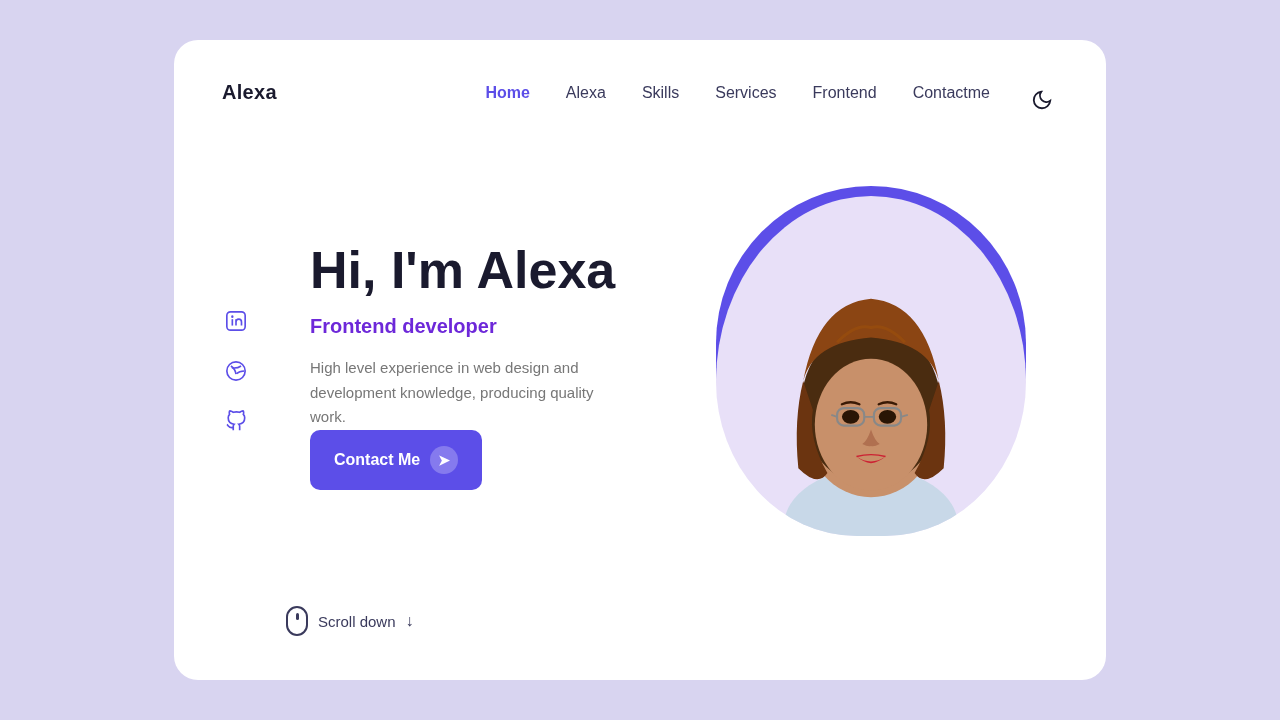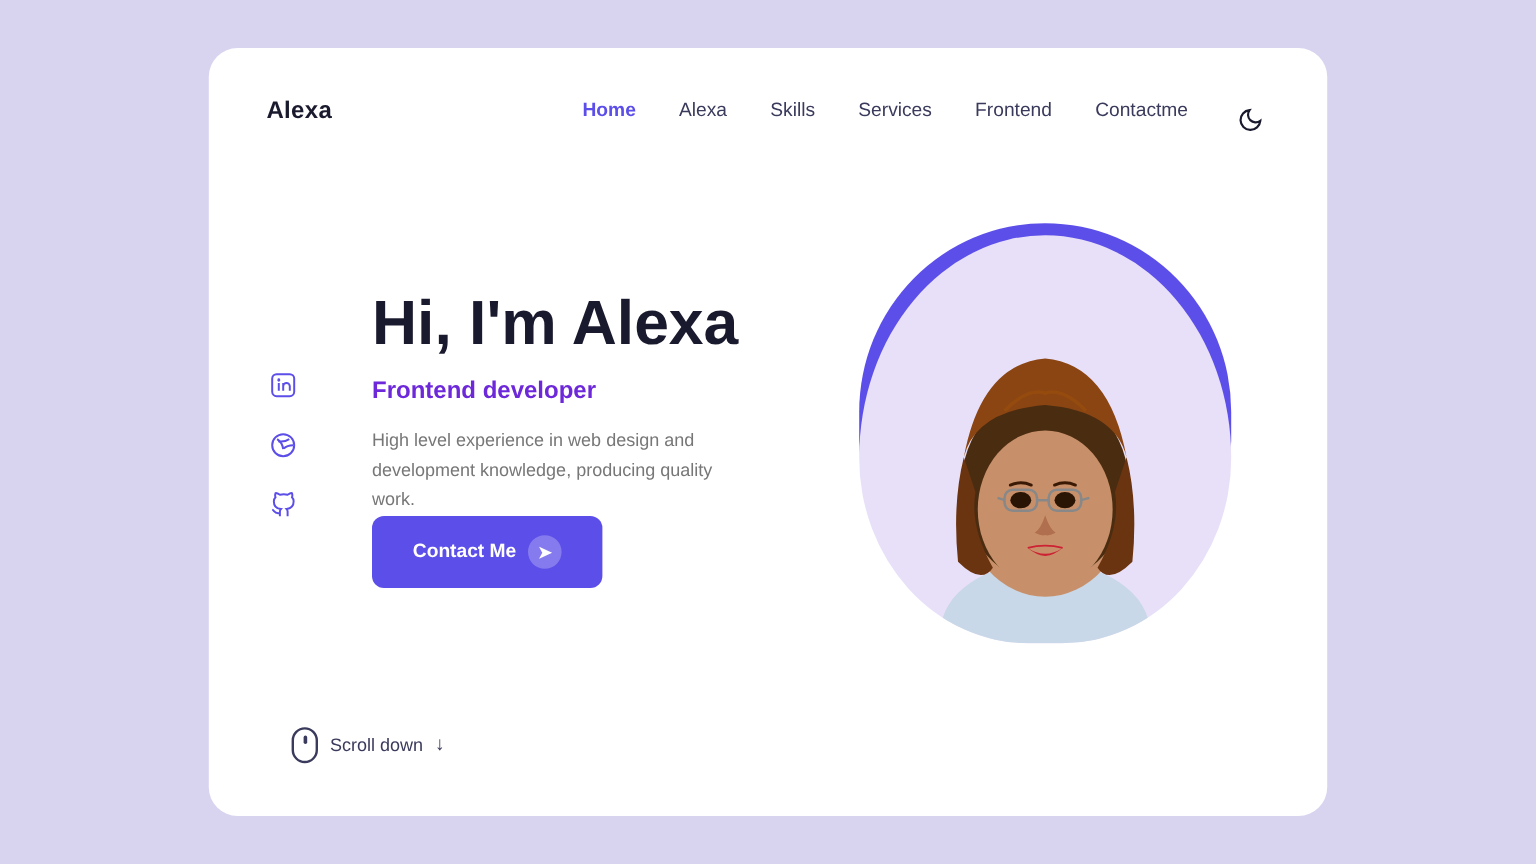--- a/index.html
+++ b/index.html
@@ -128,21 +128,21 @@
       color: #777;
       line-height: 1.65;
       max-width: 320px;
     }
 
     .contact-btn {
       background: #5c4ee8;
       color: #fff;
       border: none;
       border-radius: 10px;
-      padding: 16px 34px;
+      padding: 16px 24px;
       font-size: 16px;
       font-weight: 600;
       cursor: pointer;
       display: flex;
       align-items: center;
       gap: 10px;
       transition: background 0.2s;
     }
 
     .btn-arrow {
@@ -194,21 +194,21 @@
     .person-svg {
       width: 270px;
       height: 310px;
     }
 
     
     .scroll-down {
       display: flex;
       align-items: center;
       gap: 10px;
-      margin: 20px 0 30px 69px;
+      margin: 20px 0 30px 112px;
       cursor: pointer;
     }
 
     .mouse-icon {
       width: 22px;
       height: 30px;
       border: 2px solid #3a3a5c;
       border-radius: 11px;
       display: flex;
       align-items: flex-start;

